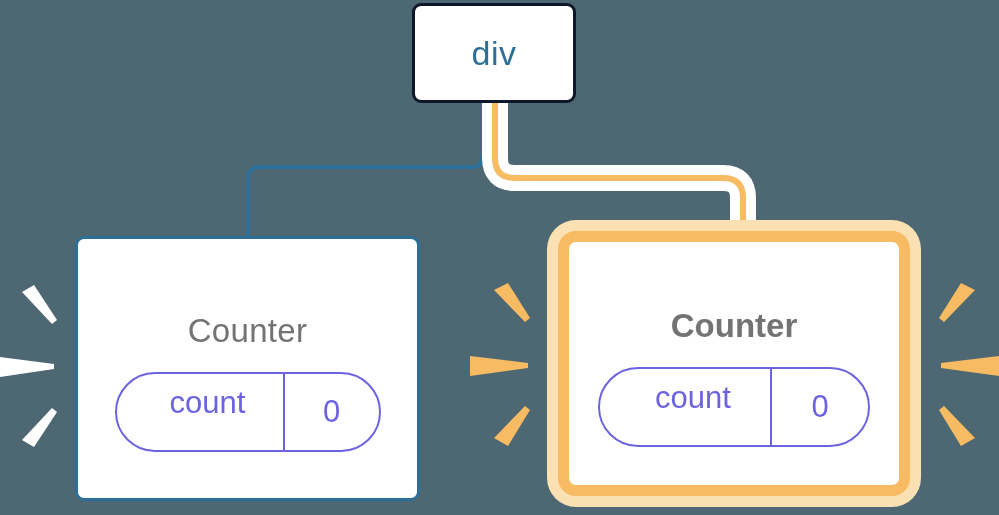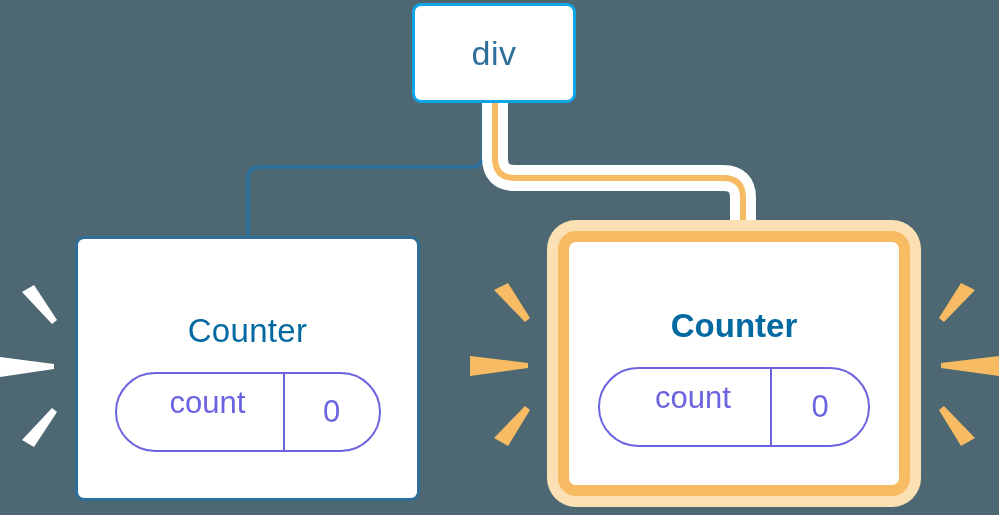--- a/index.html
+++ b/index.html
@@ -36,21 +36,21 @@
     flex-direction: column;
     align-items: center;
     justify-content: center;
   }
 
   .node-div {
     left: 412px;
     top: 3px;
     width: 164px;
     height: 100px;
-    border: 3px solid #0ea5e9;
+    border: 3px solid #0f172a;
     border-radius: 9px;
     z-index: 6;
   }
   .node-div .node-title {
     font-size: 34px;
     color: #2d6f99;
     font-weight: 400;
     letter-spacing: 0.5px;
   }
 
@@ -70,21 +70,21 @@
     width: 352px;
     height: 265px;
     border: 11px solid #f7bc63;
     border-radius: 18px;
     box-shadow: 0 0 0 11px #fbe0b4;
     z-index: 6;
   }
 
   .node-title {
     font-size: 33px;
-    color: #0369a1;
+    color: #737373;
     font-weight: 400;
     margin-top: 26px;
     margin-bottom: 22px;
     letter-spacing: 0.3px;
   }
   .node-right .node-title {
     font-weight: 700;
     letter-spacing: 0px;
   }
 

